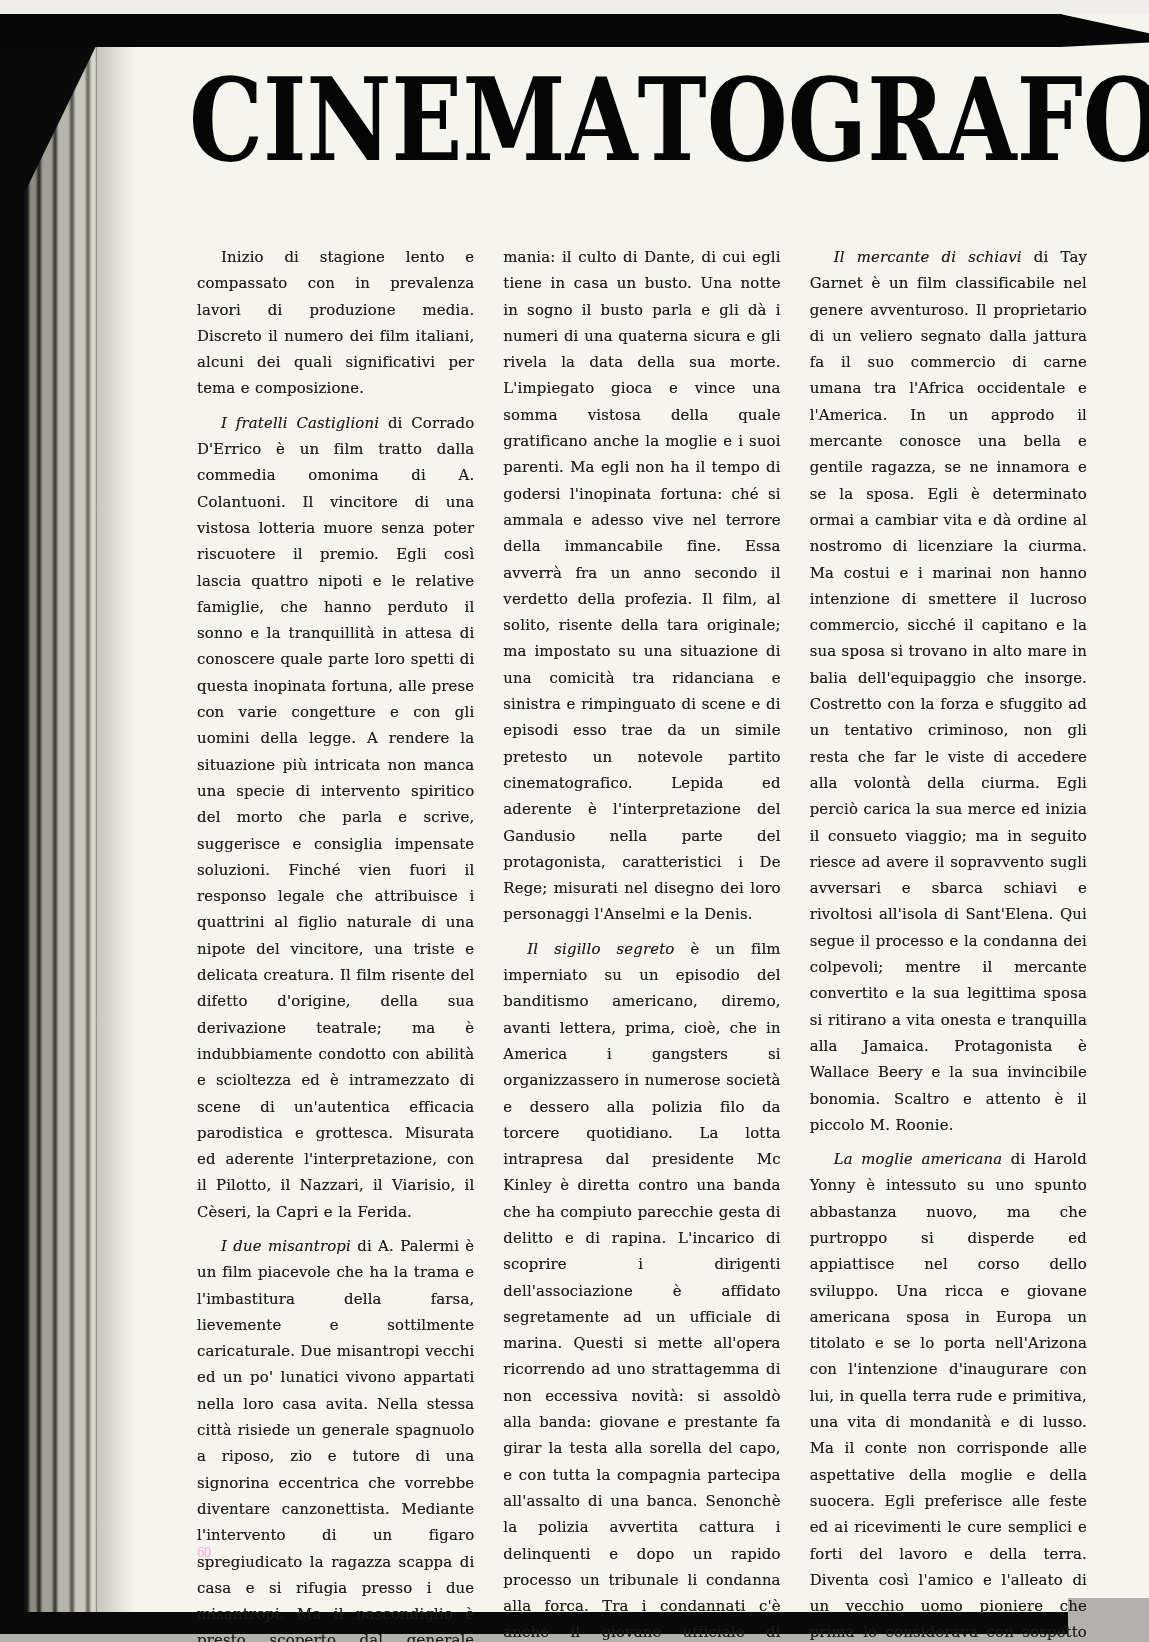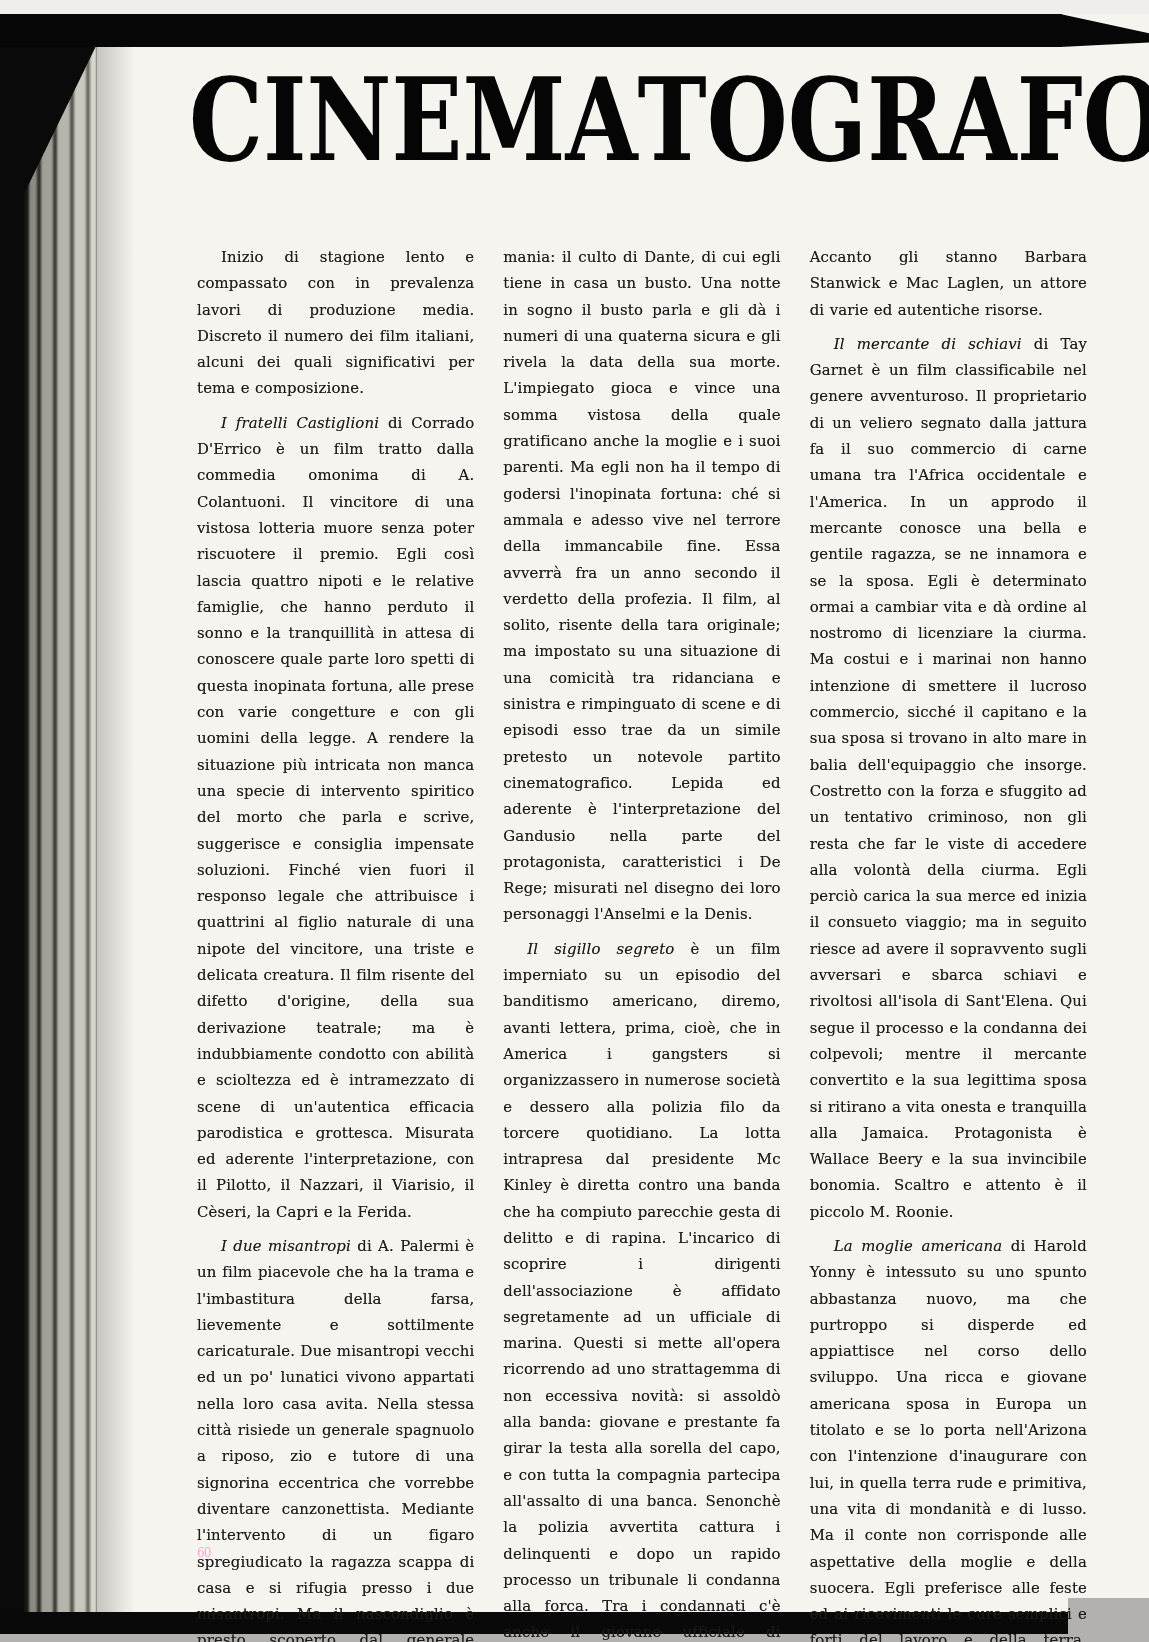--- a/index.html
+++ b/index.html
@@ -80,19 +80,18 @@
   <div class="col">
       <p><span>Inizio di stagione lento e compassato con in prevalenza lavori di produzione media. Discreto il numero dei film italiani, alcuni dei quali significativi per tema e composizione.</span></p>
       <p><span class="ital">I fratelli Castiglioni</span><span> di Corrado D'Errico è un film tratto dalla commedia omonima di A. Colantuoni. Il vincitore di una vistosa lotteria muore senza poter riscuotere il premio. Egli così lascia quattro nipoti e le relative famiglie, che hanno perduto il sonno e la tranquillità in attesa di conoscere quale parte loro spetti di questa inopinata fortuna, alle prese con varie congetture e con gli uomini della legge. A rendere la situazione più intricata non manca una specie di intervento spiritico del morto che parla e scrive, suggerisce e consiglia impensate soluzioni. Finché vien fuori il responso legale che attribuisce i quattrini al figlio naturale di una nipote del vincitore, una triste e delicata creatura. Il film risente del difetto d'origine, della sua derivazione teatrale; ma è indubbiamente condotto con abilità e scioltezza ed è intramezzato di scene di un'autentica efficacia parodistica e grottesca. Misurata ed aderente l'interpretazione, con il Pilotto, il Nazzari, il Viarisio, il Cèseri, la Capri e la Ferida.</span></p>
       <p><span class="ital">I due misantropi</span><span> di A. Palermi è un film piacevole che ha la trama e l'imbastitura della farsa, lievemente e sottilmente caricaturale. Due misantropi vecchi ed un po' lunatici vivono appartati nella loro casa avita. Nella stessa città risiede un generale spagnuolo a riposo, zio e tutore di una signorina eccentrica che vorrebbe diventare canzonettista. Mediante l'intervento di un figaro spregiudicato la ragazza scappa di casa e si rifugia presso i due misantropi. Ma il nascondiglio è presto scoperto dal generale furibondo, dalla fidanzata di uno dei due vecchi e dai parenti del figaro complice. I quali dopo aver litigato ed inveito a dovere si vedono costretti insieme ai loro ospiti indesiderati a restar rinchiusi in casa per quaranta giorni a causa di un principio di colera. Poi il parapiglia si placa e tutto finisce con una doppia festa nuziale. Il film è leggero, ma non superficiale, ed ha pagine e scene che staccano per originalità d'inquadratura e d'impostazione. Attori principali sono: Nino Besozzi e Sergio Tòfano, compassati e a posto. Estrosa e vivace ci è apparsa la Denis nella sua interpretazione della signorina Ciclone.</span></p>
     </div>
   <div class="col">
       <p class="noindent"><span>mania: il culto di Dante, di cui egli tiene in casa un busto. Una notte in sogno il busto parla e gli dà i numeri di una quaterna sicura e gli rivela la data della sua morte. L'impiegato gioca e vince una somma vistosa della quale gratificano anche la moglie e i suoi parenti. Ma egli non ha il tempo di godersi l'inopinata fortuna: ché si ammala e adesso vive nel terrore della immancabile fine. Essa avverrà fra un anno secondo il verdetto della profezia. Il film, al solito, risente della tara originale; ma impostato su una situazione di una comicità tra ridanciana e sinistra e rimpinguato di scene e di episodi esso trae da un simile pretesto un notevole partito cinematografico. Lepida ed aderente è l'interpretazione del Gandusio nella parte del protagonista, caratteristici i De Rege; misurati nel disegno dei loro personaggi l'Anselmi e la Denis.</span></p>
       <p><span class="ital">Il sigillo segreto</span><span> è un film imperniato su un episodio del banditismo americano, diremo, avanti lettera, prima, cioè, che in America i gangsters si organizzassero in numerose società e dessero alla polizia filo da torcere quotidiano. La lotta intrapresa dal presidente Mc Kinley è diretta contro una banda che ha compiuto parecchie gesta di delitto e di rapina. L'incarico di scoprire i dirigenti dell'associazione è affidato segretamente ad un ufficiale di marina. Questi si mette all'opera ricorrendo ad uno strattagemma di non eccessiva novità: si assoldò alla banda: giovane e prestante fa girar la testa alla sorella del capo, e con tutta la compagnia partecipa all'assalto di una banca. Senonchè la polizia avvertita cattura i delinquenti e dopo un rapido processo un tribunale li condanna alla forca. Tra i condannati c'è anche il giovane ufficiale di marina, l'agente segreto che tranquillamente attende dal presidente Mc Kinley l'ordine di essere rimesso in libertà. Ma inaspettatamente giunge la notizia che il presidente è stato assassinato. Cominciano i guai. Come farà l'agente segreto a dimostrare la propria qualità ed innocenza? A questo punto interviene la sorella del capo della banda che, sempre innamorata del giovanotto, riesce a provare al presidente T. Roosevelt, successore di Mc Kinley, la realtà dei fatti. Immancabile lieto fine: il giovane, rimesso in libertà, sposa la ragazza. Il film ha un lato gustoso, se non del tutto originale (</span></p>
     </div>
   <div class="col">
-  <p class="noindent"><span>Accanto gli stanno Barbara Stanwick e Mac Laglen, un attore di varie ed autentiche risorse.</span></p>
       <p><span class="ital">Il mercante di schiavi</span><span> di Tay Garnet è un film classificabile nel genere avventuroso. Il proprietario di un veliero segnato dalla jattura fa il suo commercio di carne umana tra l'Africa occidentale e l'America. In un approdo il mercante conosce una bella e gentile ragazza, se ne innamora e se la sposa. Egli è determinato ormai a cambiar vita e dà ordine al nostromo di licenziare la ciurma. Ma costui e i marinai non hanno intenzione di smettere il lucroso commercio, sicché il capitano e la sua sposa si trovano in alto mare in balia dell'equipaggio che insorge. Costretto con la forza e sfuggito ad un tentativo criminoso, non gli resta che far le viste di accedere alla volontà della ciurma. Egli perciò carica la sua merce ed inizia il consueto viaggio; ma in seguito riesce ad avere il sopravvento sugli avversari e sbarca schiavi e rivoltosi all'isola di Sant'Elena. Qui segue il processo e la condanna dei colpevoli; mentre il mercante convertito e la sua legittima sposa si ritirano a vita onesta e tranquilla alla Jamaica. Protagonista è Wallace Beery e la sua invincibile bonomia. Scaltro e attento è il piccolo M. Roonie.</span></p>
       <p><span class="ital">La moglie americana</span><span> di Harold Yonny è intessuto su uno spunto abbastanza nuovo, ma che purtroppo si disperde ed appiattisce nel corso dello sviluppo. Una ricca e giovane americana sposa in Europa un titolato e se lo porta nell'Arizona con l'intenzione d'inaugurare con lui, in quella terra rude e primitiva, una vita di mondanità e di lusso. Ma il conte non corrisponde alle aspettative della moglie e della suocera. Egli preferisce alle feste ed ai ricevimenti le cure semplici e forti del lavoro e della terra. Diventa così l'amico e l'alleato di un vecchio uomo pioniere che prima lo considerava con sospetto ed ostilità. La giovane moglie delusa e consigliata dalla madre vorrebbe divorziare. Però capita a buon punto l'intervento del vecchio colono a distoglierla da questa idea e a farla riconciliare col marito. La regìa è corretta, ma senza rilievo. L'interpretazione da parte dei protagonisti Francis Lederer e Ann Soltern, è giusta e varia di tono. Ben disegnata da Fred Stone la figura del vecchio colonizzatore.</span></p>
     </div>
 </div>
 
 <div class="page-number">60</div>
 
 </body></html>

